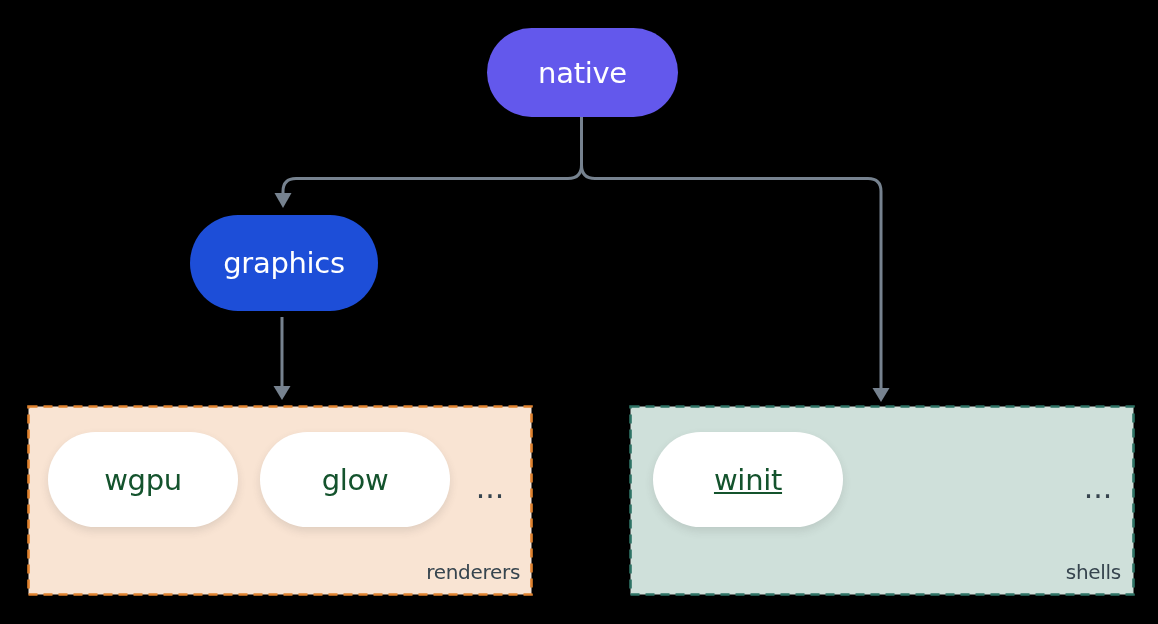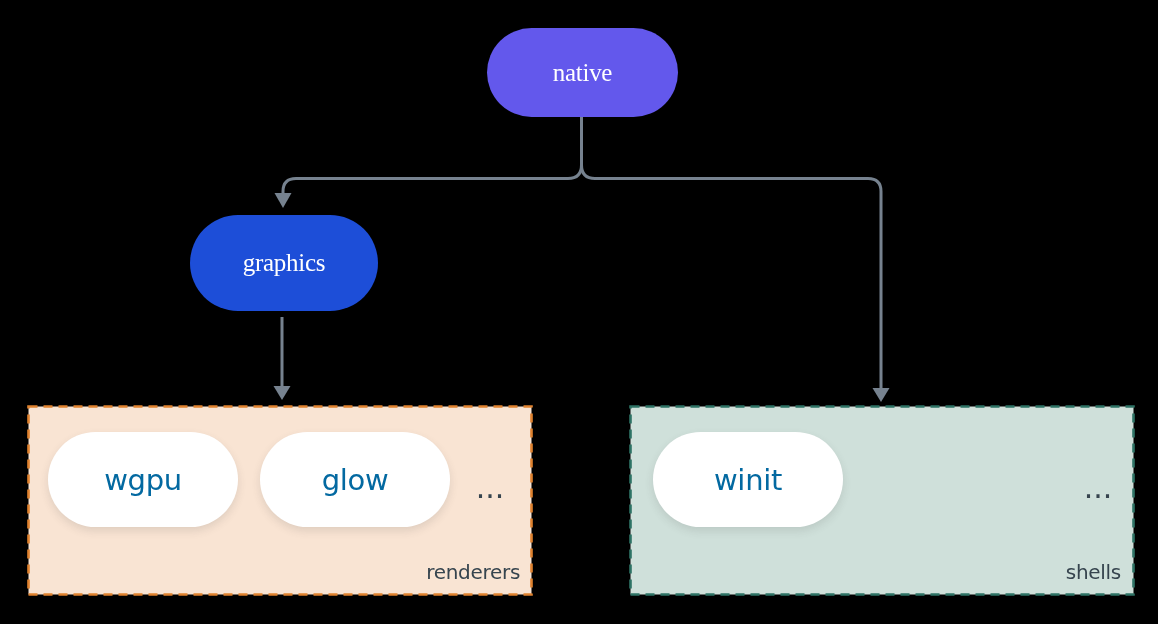--- a/index.html
+++ b/index.html
@@ -21,24 +21,23 @@
     top: 0;
     z-index: 1;
   }
   .node {
     position: absolute;
     display: flex;
     align-items: center;
     justify-content: center;
     border-radius: 999px;
     color: #ffffff;
-    font-size: 25px;
+    font-size: 29px;
     letter-spacing: -0.3px;
     z-index: 2;
-    font-family: Liberation Serif, serif;
   }
   .node-native {
     left: 487px; top: 28px;
     width: 191px; height: 89px;
     background: #6358EC;
   }
   .node-graphics {
     left: 190px; top: 215px;
     width: 188px; height: 96px;
     background: #1d4ed8;
@@ -54,26 +53,26 @@
     top: 27px;
     width: 190px;
     height: 95px;
     background: #ffffff;
     border-radius: 999px;
     display: flex;
     align-items: center;
     justify-content: center;
     font-size: 29px;
     letter-spacing: -0.3px;
-    color: #0369a1;
+    color: #14532d;
     box-shadow: 0 4px 9px rgba(70, 70, 70, 0.14);
   }
   .pill-1 { left: 21px; }
   .pill-2 { left: 233px; }
-  .group-shells .pill-1 { left: 24px; }
+  .group-shells .pill-1 { left: 24px; text-decoration: underline; }
   .group-shells .pill-2 { left: 236px; }
   .ellipsis {
     position: absolute;
     top: 27px;
     height: 95px;
     width: 70px;
     left: 428px;
     display: flex;
     align-items: center;
     justify-content: center;

